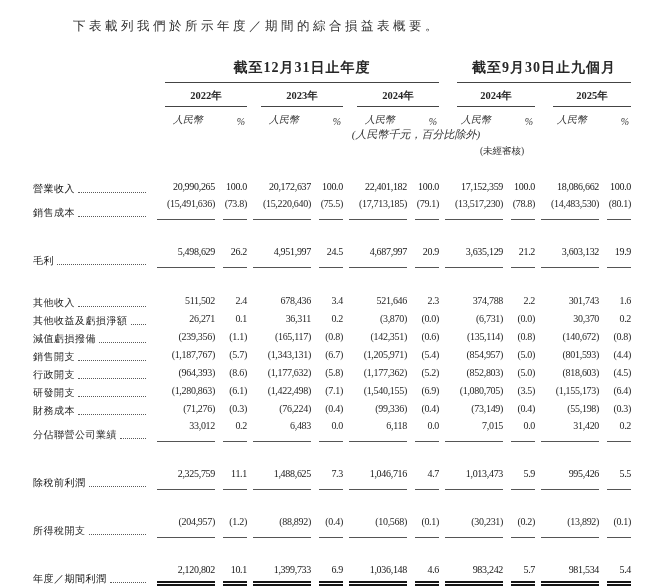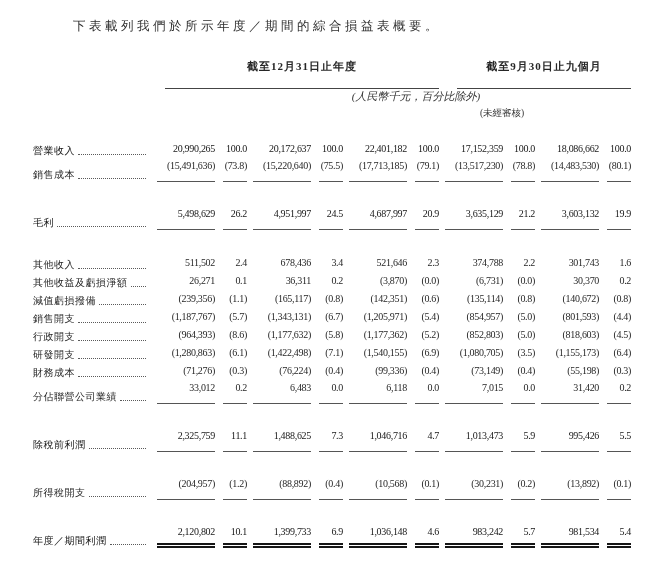--- a/index.html
+++ b/index.html
@@ -28,24 +28,24 @@
   col.c-lbl{width:118px;}
   col.c-v{width:64px;}
   col.c-p{width:32px;}
   th,td{padding:0;margin:0;font-weight:normal;vertical-align:bottom;}
   
   tr.grp th{height:20px;}
   .grpline{
     display:block;
     text-align:center;
     font-weight:bold;
-    font-size:11px;
+    font-size:14px;
     letter-spacing:1px;
     border-bottom:1px solid #444;
-    padding-bottom:14px;
+    padding-bottom:5px;
     margin-left:14px;
   }
   .grpline.g2{margin-left:18px;}
   tr.yrs th{height:24px;}
   .yrline{
     display:block;
     text-align:center;
     font-weight:bold;
     font-size:10.5px;
     border-bottom:1px solid #444;
@@ -107,20 +107,51 @@
     <thead>
       <tr class="grp">
         <th></th>
         <th colspan="6">
           <span class="grpline">截至12月31日止年度</span>
         </th>
         <th colspan="4">
           <span class="grpline g2">截至9月30日止九個月</span>
         </th>
       </tr>
+      <tr class="yrs">
+        <th></th>
+        <th colspan="2">
+            <span class="yrline">2022年</span>
+          </th>
+        <th colspan="2">
+            <span class="yrline">2023年</span>
+          </th>
+        <th colspan="2">
+            <span class="yrline">2024年</span>
+          </th>
+        <th colspan="2">
+            <span class="yrline g2">2024年</span>
+          </th>
+        <th colspan="2">
+            <span class="yrline g2">2025年</span>
+          </th>
+      </tr>
+      <tr class="sub">
+        <th></th>
+        <th class="cur">人民幣</th>
+        <th class="pct">%</th>
+        <th class="cur">人民幣</th>
+        <th class="pct">%</th>
+        <th class="cur">人民幣</th>
+        <th class="pct">%</th>
+        <th class="cur">人民幣</th>
+        <th class="pct">%</th>
+        <th class="cur">人民幣</th>
+        <th class="pct">%</th>
+      </tr>
       <tr class="note1">
         <th></th>
         <th colspan="10">(人民幣千元，百分比除外)</th>
       </tr>
       <tr class="note2">
         <th colspan="7"></th>
         <th colspan="2">(未經審核)</th>
         <th colspan="2"></th>
       </tr>
     </thead>

